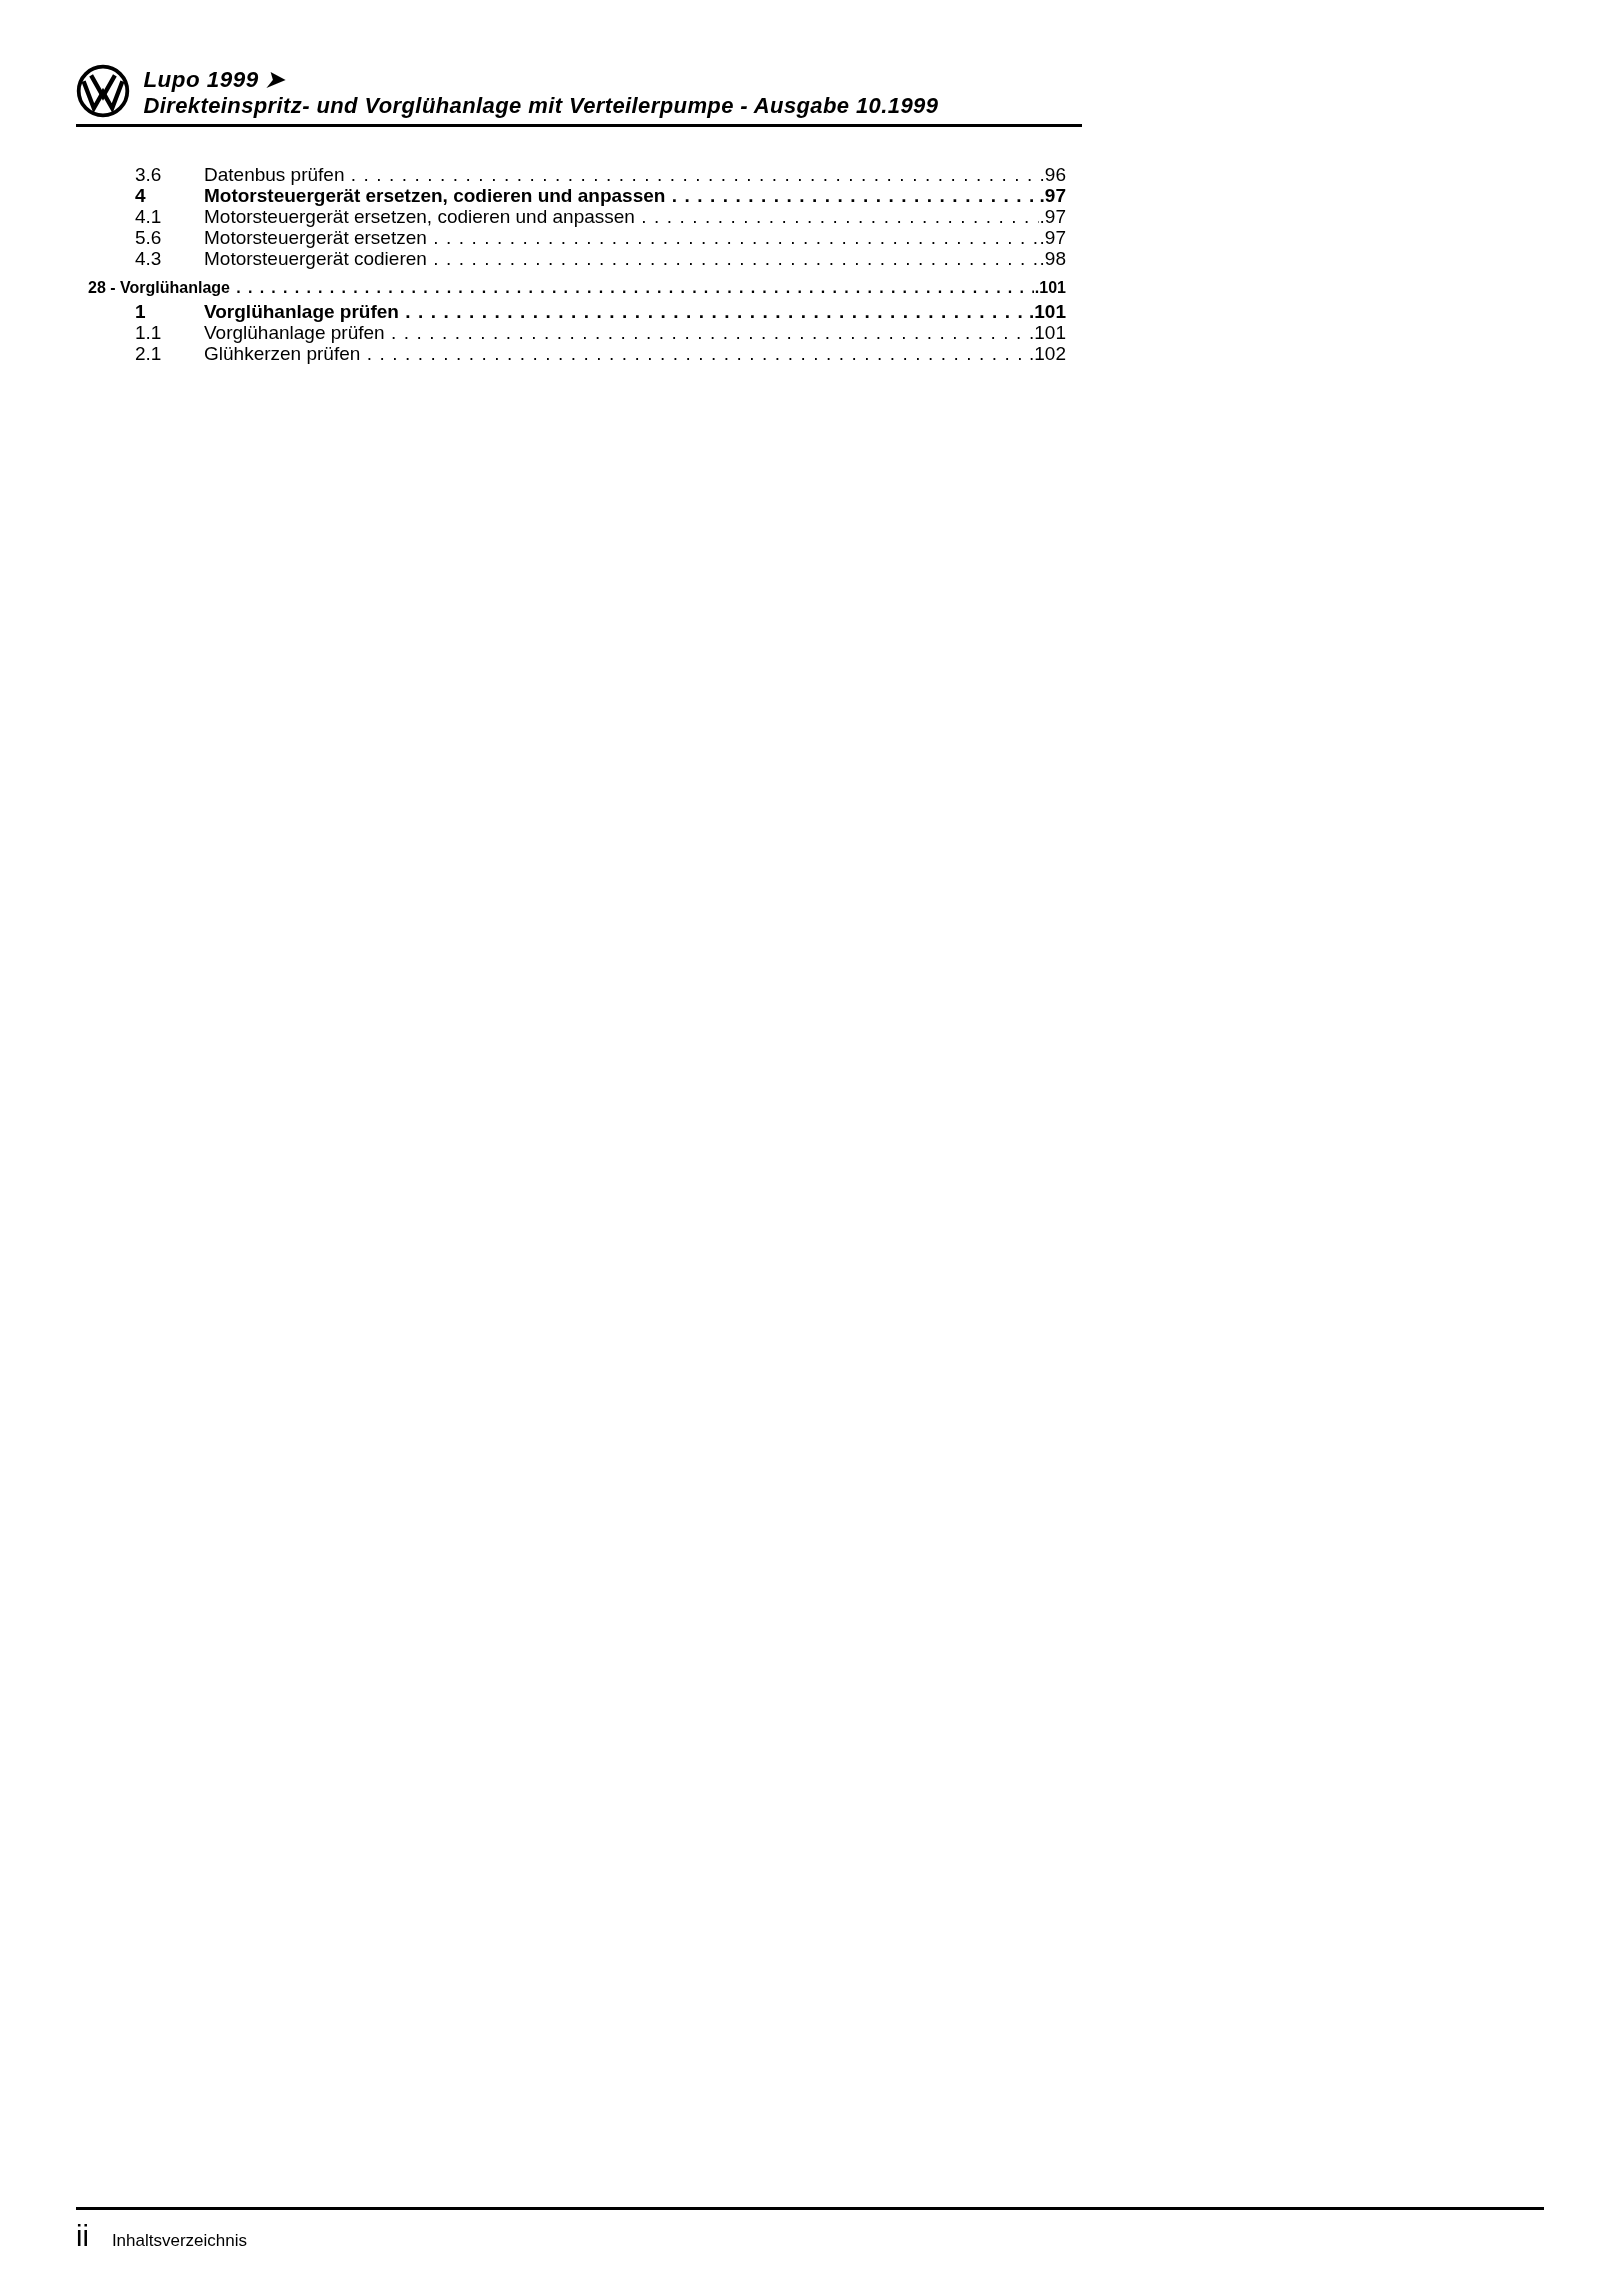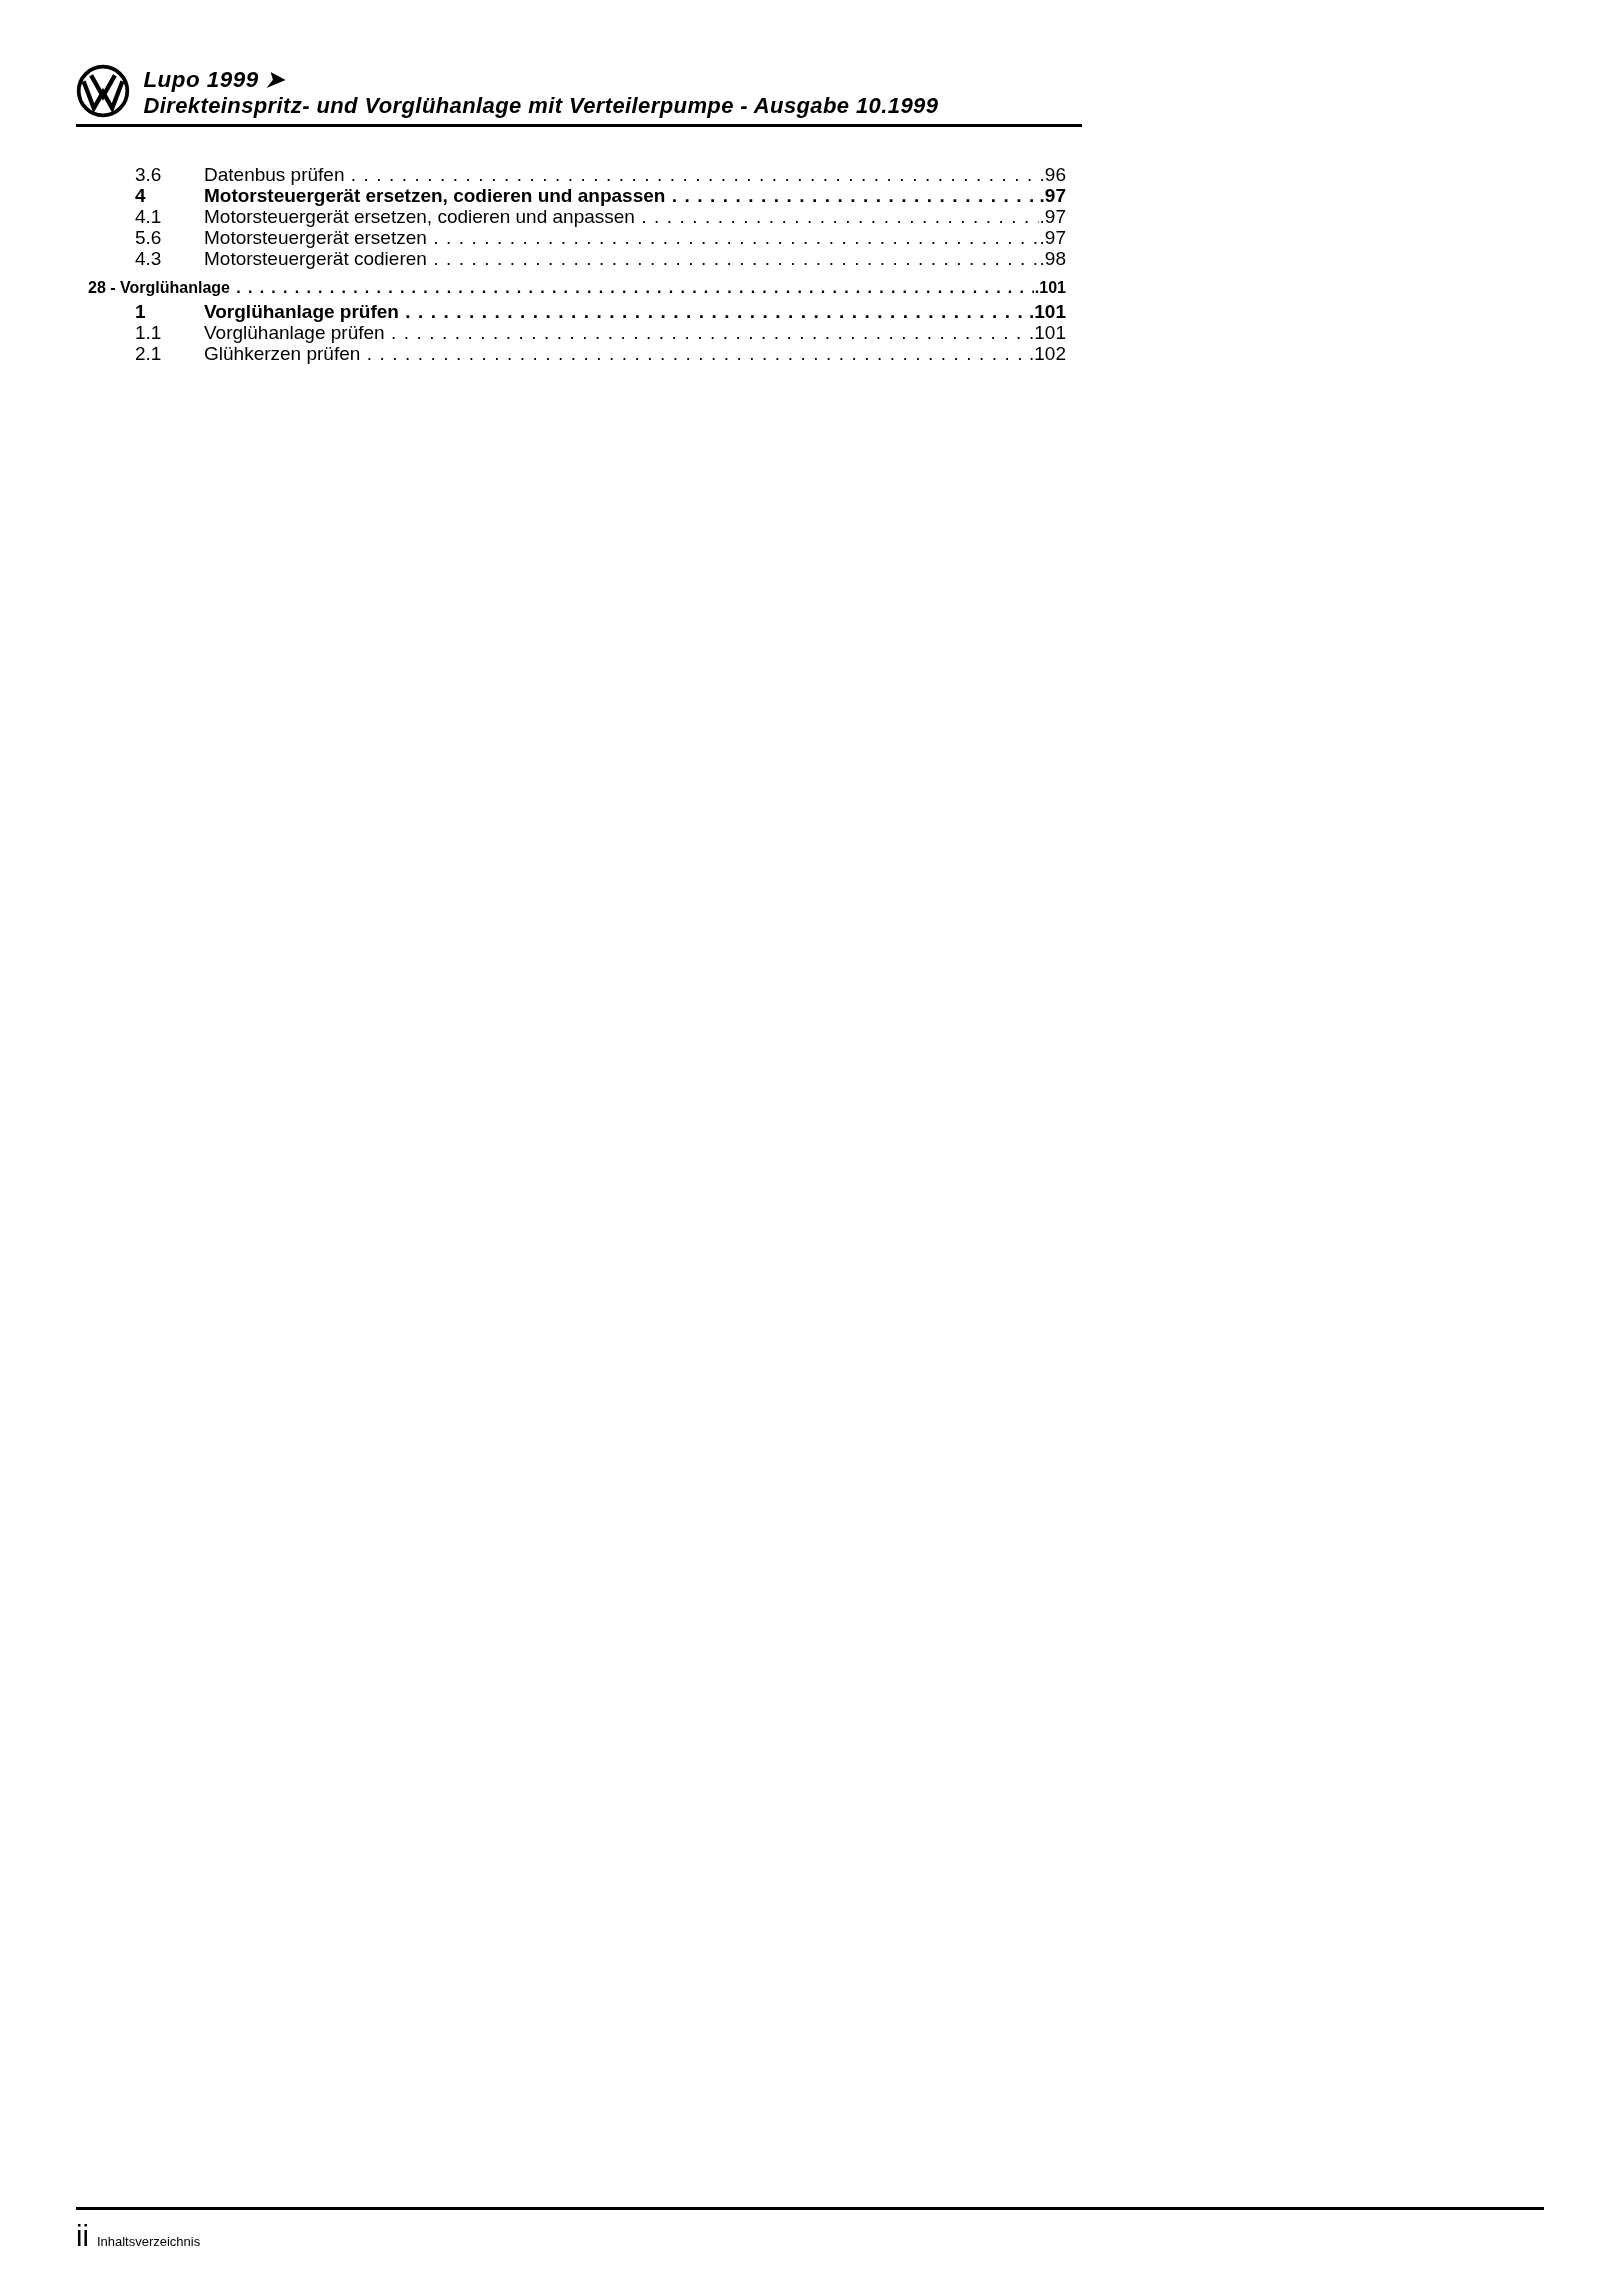--- a/index.html
+++ b/index.html
@@ -81,21 +81,21 @@
   
   .footer-rule {
     position: absolute; left: 76px; top: 2207px;
     width: 1468px; height: 2.7px; background: #000;
   }
   .footer {
     position: absolute; left: 76px; top: 2221px;
     display: flex; align-items: baseline;
   }
   .footer-roman { font-size: 29px; line-height: 30px; }
-  .footer-label { font-size: 13px; margin-left: 8px; }
+  .footer-label { font-size: 17px; margin-left: 23px; }
 </style>
 </head>
 <body>
 
 <div class="page">
 
   <div class="header">
     <div class="logo">
       <svg viewBox="0 0 100 100" aria-hidden="true">
         <circle cx="50" cy="50" r="45" fill="none" stroke="#000" stroke-width="7"></circle>

